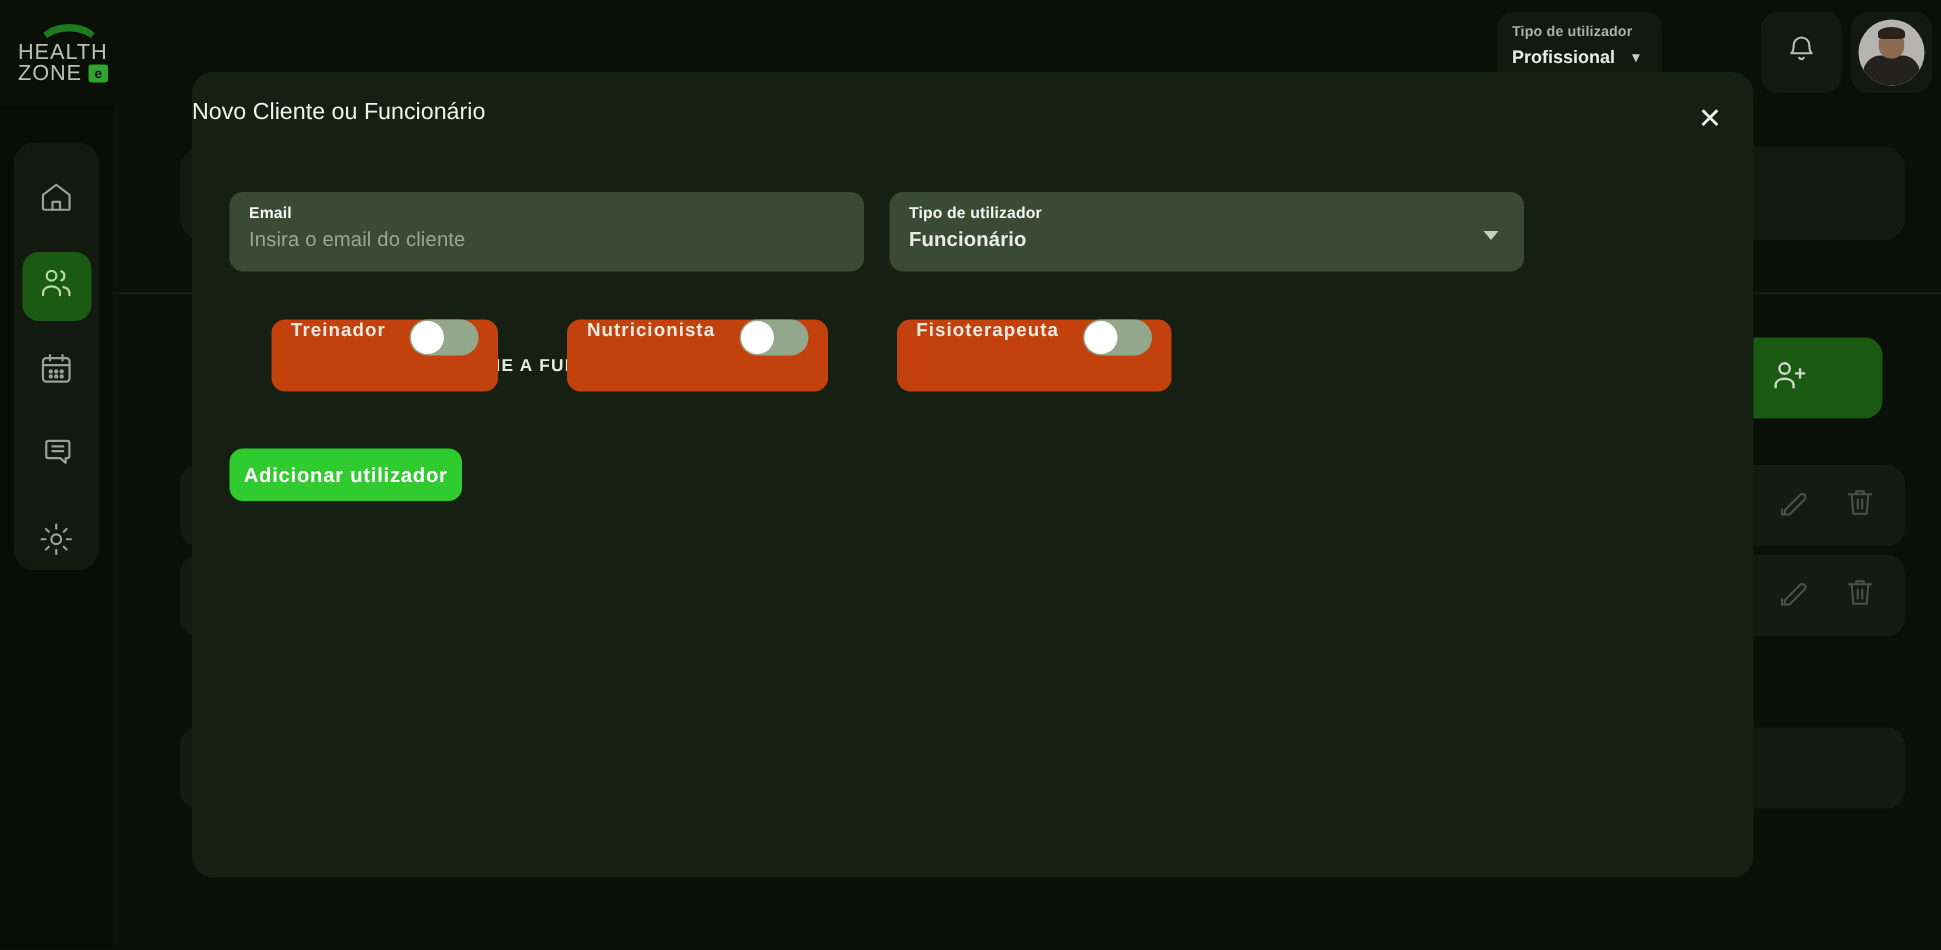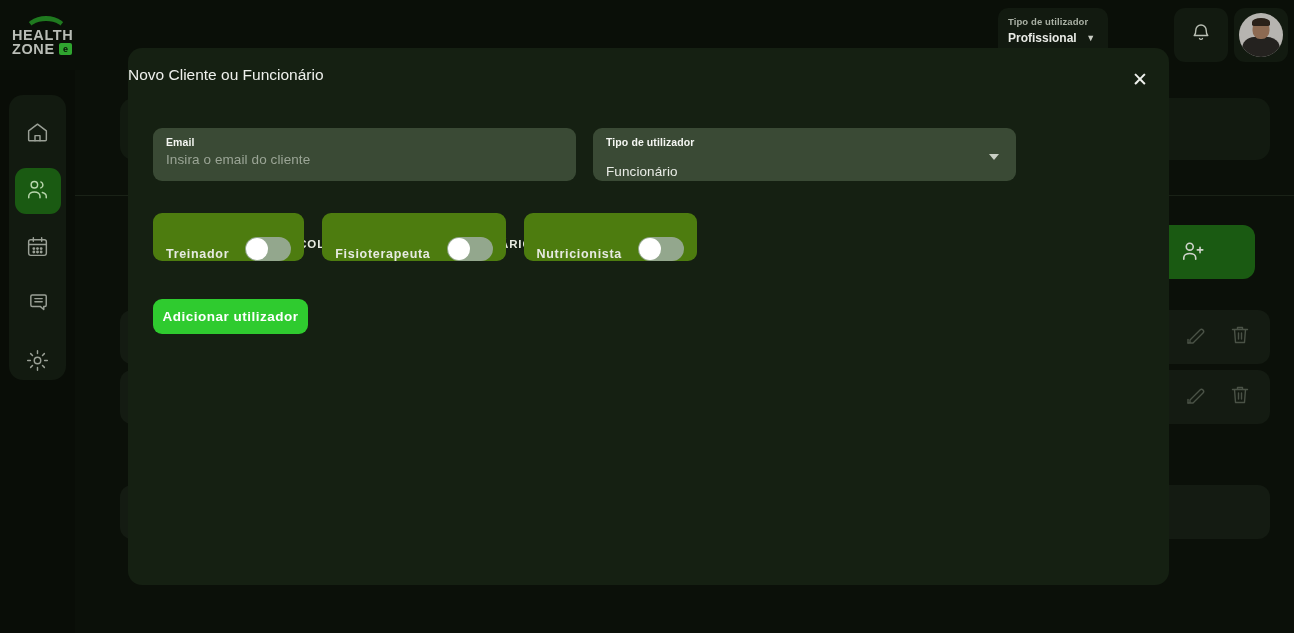--- a/index.html
+++ b/index.html
@@ -39,21 +39,21 @@
     width: 44px; height: 16px;
     border-top: 5px solid #1f7a1f;
     border-left: 4px solid transparent;
     border-right: 4px solid transparent;
     border-radius: 50% 50% 0 0 / 100% 100% 0 0;
   }
   .logo-l1, .logo-l2 {
     position: absolute;
     left: 0;
     font-size: 14.5px;
-    font-weight: 700;
+    font-weight: 400;
     letter-spacing: 0.6px;
     color: #b9bdb6;
     line-height: 15px;
   }
   .logo-l1 { top: 12px; }
   .logo-l2 { top: 26px; }
   .logo-e {
     position: absolute;
     left: 47px; top: 27px;
     width: 13px; height: 12px;
@@ -270,23 +270,23 @@
     padding: 8px 13px 0 13px;
   }
   .field-label {
     font-size: 10.5px;
     font-weight: 700;
     color: #f4f6f2;
     letter-spacing: 0.1px;
   }
   .field-value {
     font-size: 13.5px;
-    font-weight: 400;
+    font-weight: 700;
     color: #e9ece6;
-    margin-top: 16px;
+    margin-top: 4px;
     letter-spacing: 0.1px;
   }
   .field-placeholder {
     font-size: 13.5px;
     font-weight: 400;
     color: #9ba596;
     margin-top: 4px;
     letter-spacing: 0.1px;
   }
   .field-caret {
@@ -308,26 +308,27 @@
   }
 
   .chips-row {
     position: absolute;
     left: 25px; top: 165px;
     display: flex;
     gap: 18px;
   }
   .chip {
     height: 48px;
-    background: #4d7c0f;
+    background: #c2410c;
     border-radius: 9px;
     display: flex;
-    align-items: flex-end;
+    align-items: flex-start;
     padding: 0 13px;
     gap: 16px;
+    margin-left: 28px;
   }
   .chip-label {
     font-size: 12.5px;
     font-weight: 700;
     letter-spacing: 0.7px;
     color: #e7eae2;
     white-space: nowrap;
   }
   .toggle {
     position: relative;
@@ -519,29 +520,29 @@
     <div class="section-label">ESCOLHE A FUNÇÃO DO FUNCIONÁRIO</div>
 
     <div class="chips-row">
       <div class="chip">
         <span class="chip-label">Treinador</span>
         <span class="toggle">
           <span class="toggle-knob"></span>
         </span>
       </div>
       <div class="chip">
+        <span class="chip-label">Nutricionista</span>
+        <span class="toggle">
+          <span class="toggle-knob"></span>
+        </span>
+      </div>
+      <div class="chip">
         <span class="chip-label">Fisioterapeuta</span>
         <span class="toggle">
           <span class="toggle-knob"></span>
         </span>
       </div>
-      <div class="chip">
-        <span class="chip-label">Nutricionista</span>
-        <span class="toggle">
-          <span class="toggle-knob"></span>
-        </span>
-      </div>
     </div>
 
     <button class="submit-btn">Adicionar utilizador</button>
   </div>
 
 </div>
 
 </body></html>

